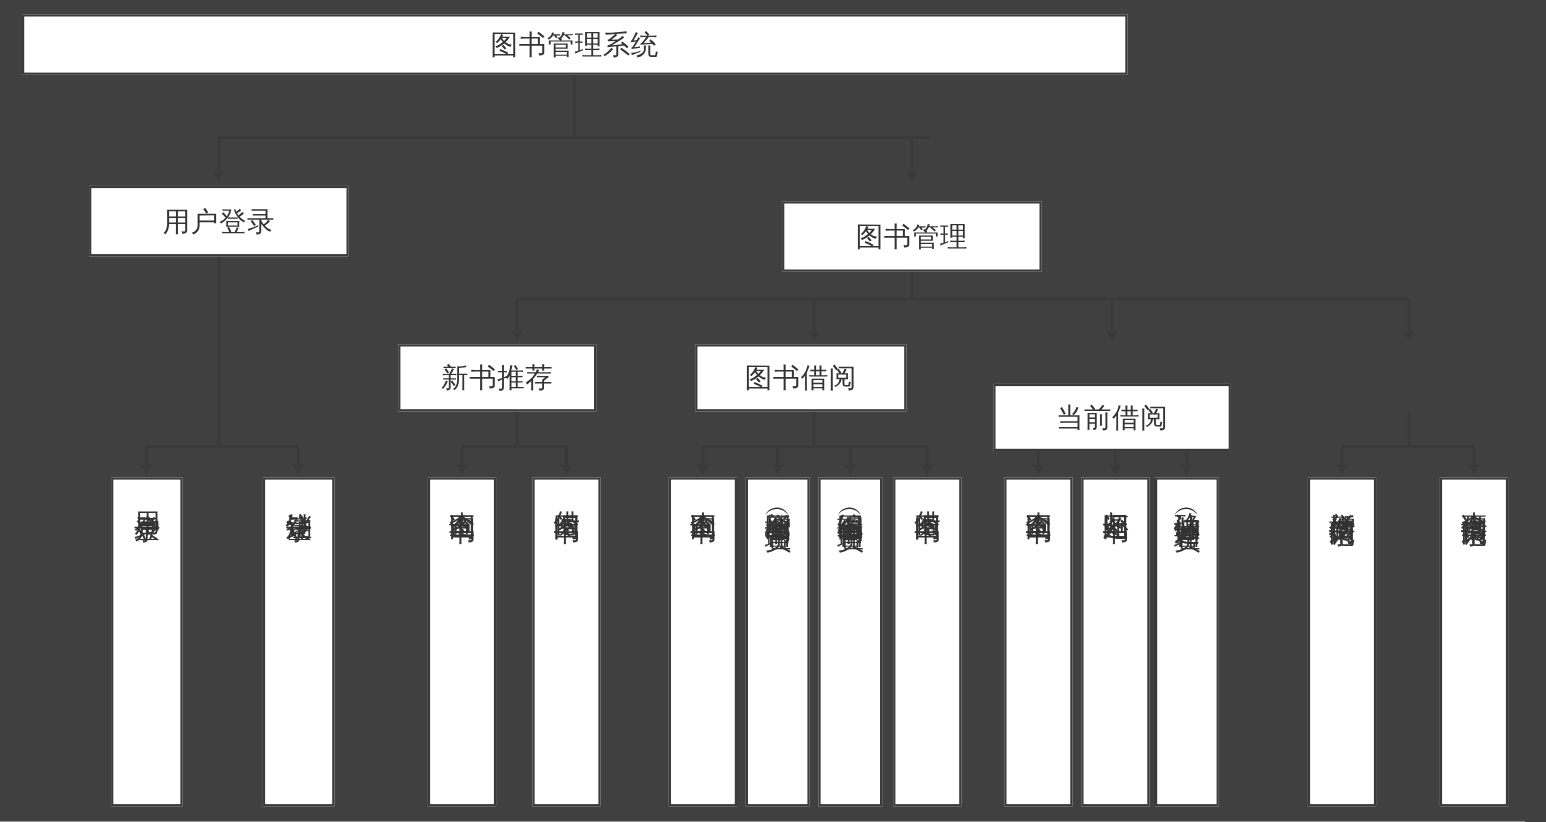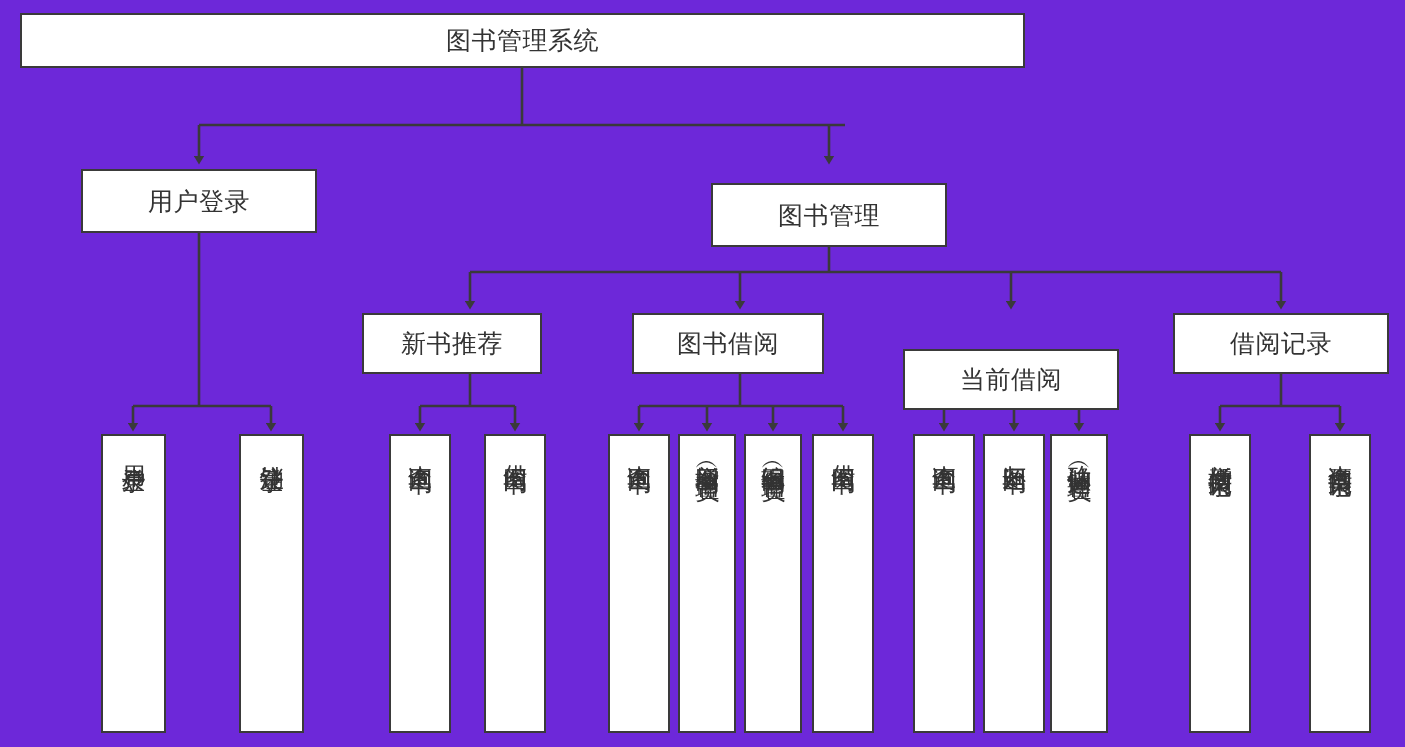--- a/index.html
+++ b/index.html
@@ -8,21 +8,21 @@
     padding: 0;
     background: #ffffff;
   }
   body {
     font-family: "DejaVu Sans", "Liberation Sans", sans-serif;
   }
   #diagram-root {
     position: relative;
     width: 1405px;
     height: 747px;
-    background: #6d28d9;
+    background: #404040;
     overflow: hidden;
   }
   #wires {
     position: absolute;
     left: 0;
     top: 0;
     width: 1405px;
     height: 747px;
     pointer-events: none;
   }
@@ -144,23 +144,20 @@
 
   <div class="node horiz" style="left: 362px; top: 313px; width: 180px; height: 61px;">
     <span class="label">新书推荐</span>
   </div>
   <div class="node horiz" style="left: 632px; top: 313px; width: 192px; height: 61px;">
     <span class="label">图书借阅</span>
   </div>
   <div class="node horiz" style="left: 903px; top: 313px; width: 216px; height: 61px; margin-top: 36px;">
     <span class="label">当前借阅</span>
   </div>
-  <div class="node horiz" style="left: 1173px; top: 313px; width: 216px; height: 61px;">
-    <span class="label">借阅记录</span>
-  </div>
 
   <div class="node vert" style="left: 101px; top: 434px; width: 65px; height: 299px;">
     <span class="label">用户登录</span>
   </div>
   <div class="node vert" style="left: 239px; top: 434px; width: 65px; height: 299px;">
     <span class="label">注销登录</span>
   </div>
   <div class="node vert" style="left: 389px; top: 434px; width: 62px; height: 299px;">
     <span class="label">查询图书</span>
   </div>

